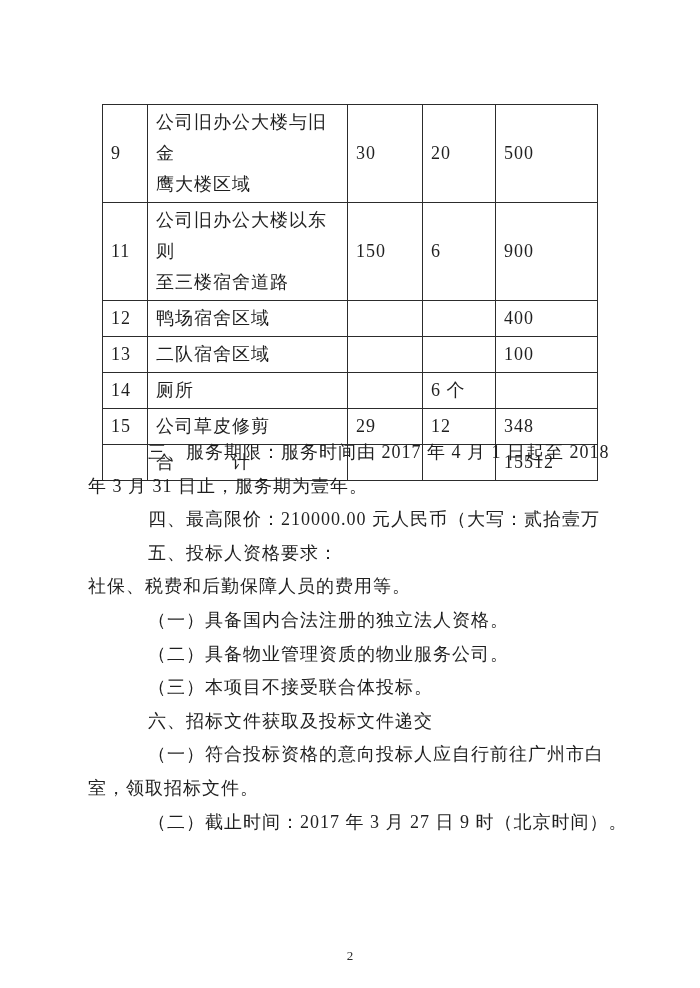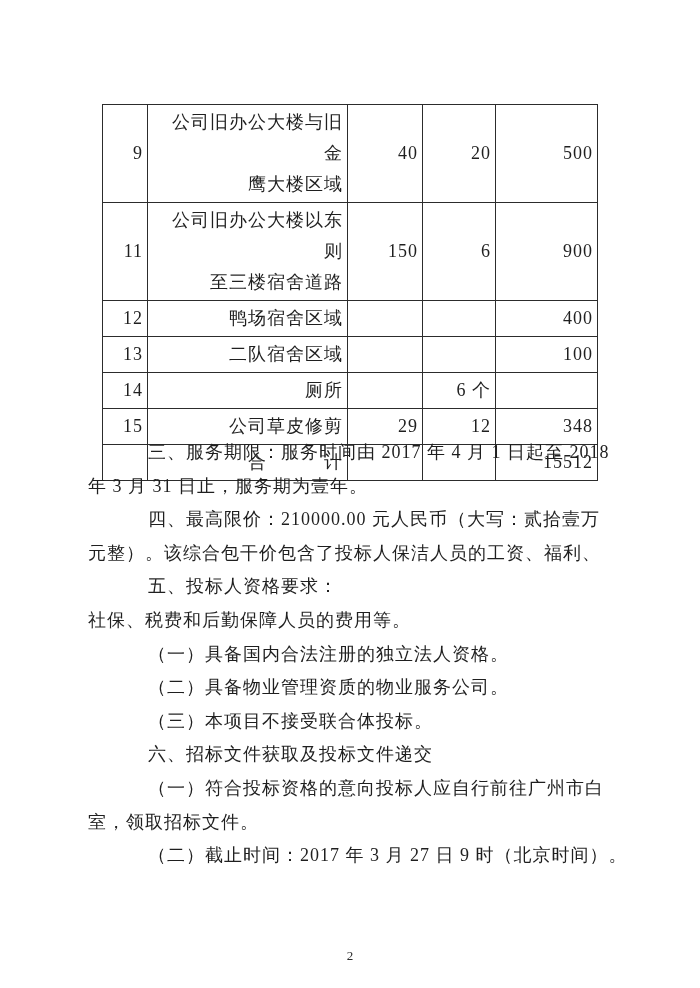--- a/index.html
+++ b/index.html
@@ -11,25 +11,24 @@
   }
   
   table.svc {
     position:absolute; left:102px; top:104px; width:495px;
     border-collapse:collapse; table-layout:fixed;
     font-size:18px;
   }
   table.svc td {
     border:1.6px solid #2c2c2c;
     vertical-align:middle;
-    padding:2px 4px 2px 8px;
+    padding:2px 12px 2px 8px;
     line-height:31px;
     letter-spacing:1px;
     overflow:hidden;
-    text-align:right;
   }
   td.no   { padding-left:9px; }
   td.desc { white-space:pre-line; letter-spacing:0.5px; padding-left:7px; line-height:32px; }
   td.num  { letter-spacing:2.5px; }
   
   .content {
     position:absolute; left:88px; top:436px; width:540px;
     font-size:18px; letter-spacing:1px;
   }
   .line { line-height:33.6px; height:33.6px; white-space:nowrap; }
@@ -51,21 +50,21 @@
         <col style="width:200px">
         <col style="width:75px">
         <col style="width:73px">
         <col style="width:102px">
     </colgroup>
     <tbody>
       <tr style="height:71px">
         <td class="no">9</td>
         <td class="desc">公司旧办公大楼与旧金
 鹰大楼区域</td>
-        <td class="num">40</td>
+        <td class="num">30</td>
         <td class="num">20</td>
         <td class="num">500</td>
       </tr>
       <tr style="height:68px">
         <td class="no">11</td>
         <td class="desc">公司旧办公大楼以东则
 至三楼宿舍道路</td>
         <td class="num">150</td>
         <td class="num">6</td>
         <td class="num">900</td>
@@ -105,21 +104,20 @@
         <td class="num"></td>
         <td class="num">15512</td>
       </tr>
     </tbody>
   </table>
 
   <div class="content">
     <div class="line indent">三、服务期限：服务时间由 2017 年 4 月  1 日起至 2018</div>
     <div class="line">年  3 月 31 日止，服务期为壹年。</div>
     <div class="line indent">四、最高限价：210000.00 元人民币（大写：贰拾壹万</div>
-    <div class="line">元整）。该综合包干价包含了投标人保洁人员的工资、福利、</div>
     <div class="line indent">五、投标人资格要求：</div>
     <div class="line">社保、税费和后勤保障人员的费用等。</div>
     <div class="line indent">（一）具备国内合法注册的独立法人资格。</div>
     <div class="line indent">（二）具备物业管理资质的物业服务公司。</div>
     <div class="line indent">（三）本项目不接受联合体投标。</div>
     <div class="line indent">六、招标文件获取及投标文件递交</div>
     <div class="line indent">（一）符合投标资格的意向投标人应自行前往广州市白</div>
     <div class="line">室，领取招标文件。</div>
     <div class="line indent">（二）截止时间：2017 年  3 月 27 日 9 时（北京时间）。</div>
   </div>

